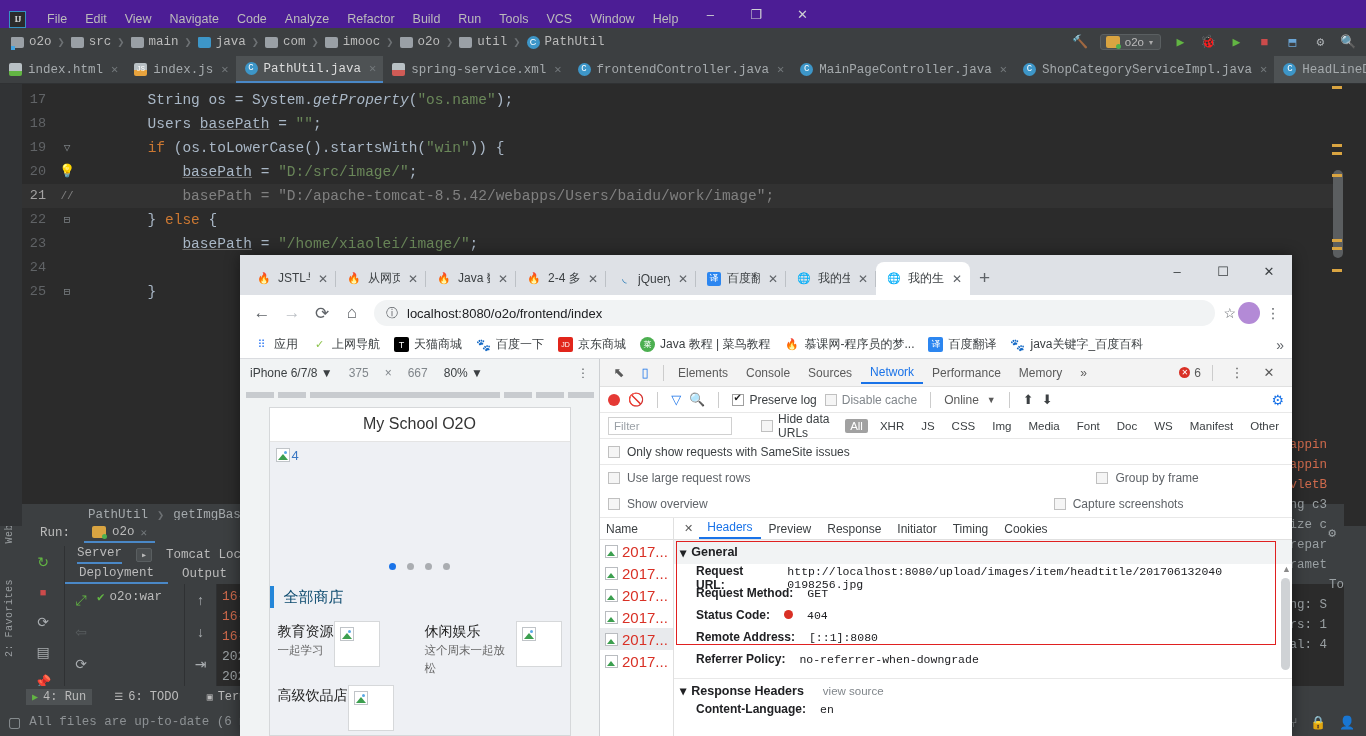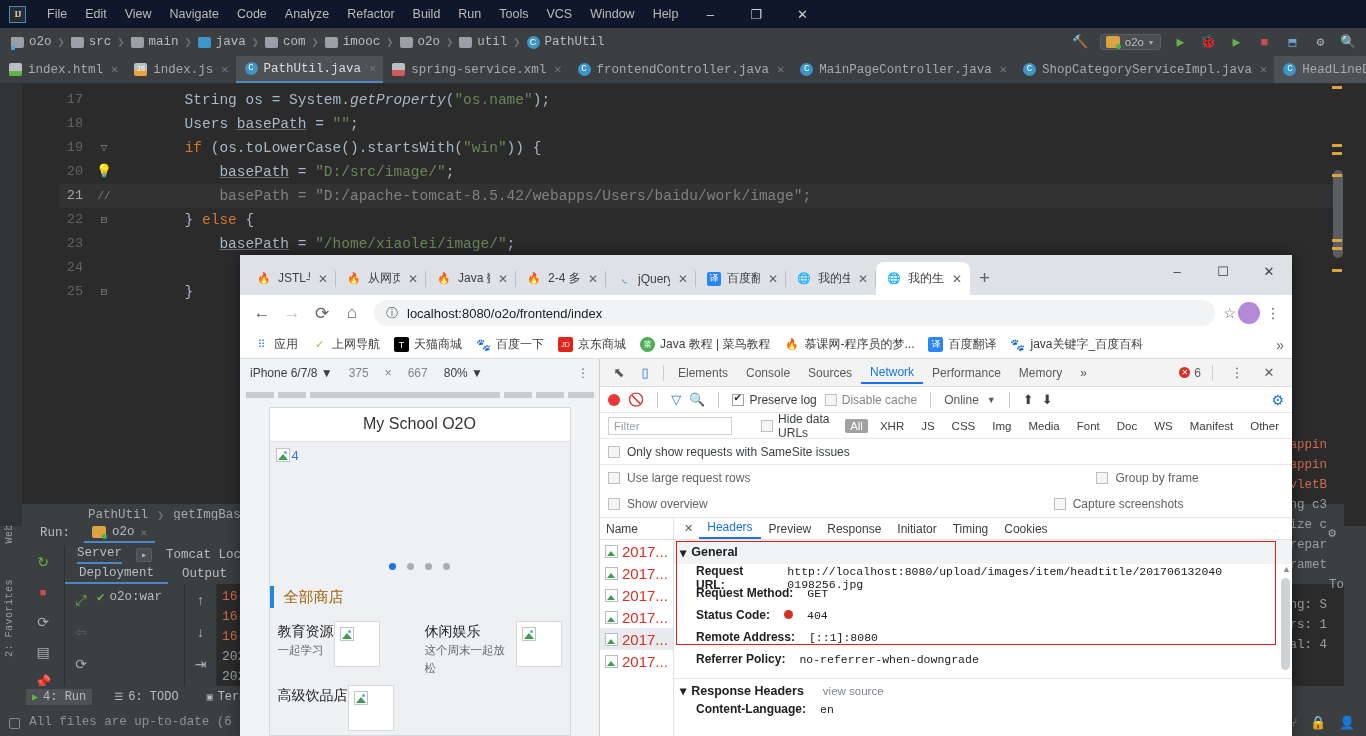--- a/index.html
+++ b/index.html
@@ -9,21 +9,21 @@
     font-family: "Liberation Sans", sans-serif;
     background: #3c3f41;
   }
   #root { position: relative; width: 1366px; height: 736px; }
 
   
   .idea { position: absolute; inset: 0; background: #3c3f41; color: #bbbbbb; }
 
   .idea-titlebar {
     position: absolute; top: 0; left: 0; right: 0; height: 28px;
-    background: #0f172a; display: flex; align-items: center;
+    background: #4c1d95; display: flex; align-items: flex-end;
     font-size: 12.5px; color: #bbb;
   }
   .ij-logo {
     width: 17px; height: 17px; margin-left: 9px; margin-right: 12px;
     border: 1px solid #3592c4; background: #2b2b2b; color: #cfd2d4;
     font-size: 9px; line-height: 15px; text-align: center; letter-spacing: -1px;
     font-family: "Liberation Serif", serif; font-weight: bold;
   }
   .menu-item { padding: 2px 9px; font-size: 12.5px; color: #bbbbbb; cursor: default; white-space: nowrap; }
   .title-path { flex: 1; text-align: center; color: #868a8c; font-size: 12px; font-family: "Liberation Mono", monospace; }
@@ -77,21 +77,21 @@
     position: absolute; left: 0; top: 84px; bottom: 28px; width: 22px;
     background: #3c3f41; color: #8d9194; font-size: 10px;
   }
   .rail-label {
     position: absolute; writing-mode: vertical-rl; transform: rotate(180deg);
     font-family: "Liberation Mono", monospace; letter-spacing: 0.5px; white-space: nowrap; color:#9a9ea1;
   }
   .right-rail { position: absolute; right: 0; top: 84px; bottom: 28px; width: 22px; background: #3c3f41; }
 
   .code-lines { position: absolute; left: 22px; top: 4px; right: 28px; font-family: "Liberation Mono", monospace; font-size: 14.5px; line-height: 24px; }
-  .cl { display: flex; height: 24px; white-space: pre; margin-left: 37px; }
+  .cl { display: flex; height: 24px; white-space: pre; }
   .ln { width: 34px; text-align: right; color: #606366; font-size: 13.5px; flex: none; padding-right: 10px; }
   .fold { width: 22px; text-align: center; color: #7a7f82; font-size: 11px; flex: none; }
   .cl.cur { background: #323232; }
   .kw { color: #cc7832; }
   .str { color: #6a8759; }
   .fld { color: #a9b7c6; text-decoration: underline; text-decoration-color:#6a6a6a; }
   .mth { color: #a9b7c6; font-style: italic; }
   .pl { color: #a9b7c6; }
   .cmt { color: #808080; }
   .bulb { color: #f2c55c; font-size: 13px; }
@@ -193,21 +193,21 @@
   .ph-banner { height: 140px; background: #eef0f4; position: relative; }
   .broken-img { position: absolute; left: 6px; top: 6px; display: flex; align-items: center; gap: 2px; font-size: 13px; color: #3b78c3; }
   .bi-glyph { width: 14px; height: 14px; border: 1px solid #c0c4c8; background: #fff; position: relative; overflow: hidden; }
   .bi-glyph:before { content:''; position:absolute; left:1px; bottom:1px; width:0; height:0; border-left:5px solid transparent; border-right:5px solid transparent; border-bottom:6px solid #3c9f4f; }
   .bi-glyph:after { content:''; position:absolute; right:2px; top:2px; width:3px; height:3px; border-radius:50%; background:#5aa9e6; }
   .dots { position: absolute; bottom: 10px; left: 0; right: 0; display: flex; justify-content: center; gap: 11px; }
   .dot { width: 7px; height: 7px; border-radius: 50%; background: #aaadb1; }
   .dot.on { background: #1a73e8; }
   .ph-section { display: flex; align-items: center; gap: 10px; height: 34px; padding-left: 0; background: #eef0f4; }
   .sec-bar { width: 4px; height: 22px; background: #2486d9; }
-  .sec-title { color: #a16207; font-size: 15px; }
+  .sec-title { color: #0c4a6e; font-size: 15px; }
   .ph-grid { flex: 1; background: #eef0f4; display: grid; grid-template-columns: 1fr 1fr; gap: 0 6px; padding: 3px 6px 0 6px; }
   .pg-cell { display: flex; justify-content: flex-start; align-items: flex-start; padding: 4px 2px; }
   .pg-txt .t1 { font-size: 14px; color: #222; line-height: 20px; }
   .pg-txt .t2 { font-size: 11.5px; color: #666; line-height: 18px; }
   .pg-thumb { width: 46px; height: 46px; border: 1px solid #d6d8da; background: #fff; position: relative; }
   .pg-thumb .bi-glyph { position: absolute; left: 5px; top: 5px; }
 
   
   .devtools { flex: 1; display: flex; flex-direction: column; background: #fff; min-width: 0; }
   .dt-tabs { height: 28px; display: flex; align-items: center; gap: 0; padding: 0 6px; border-bottom: 1px solid #e0e0e0; background:#f3f3f3; }

